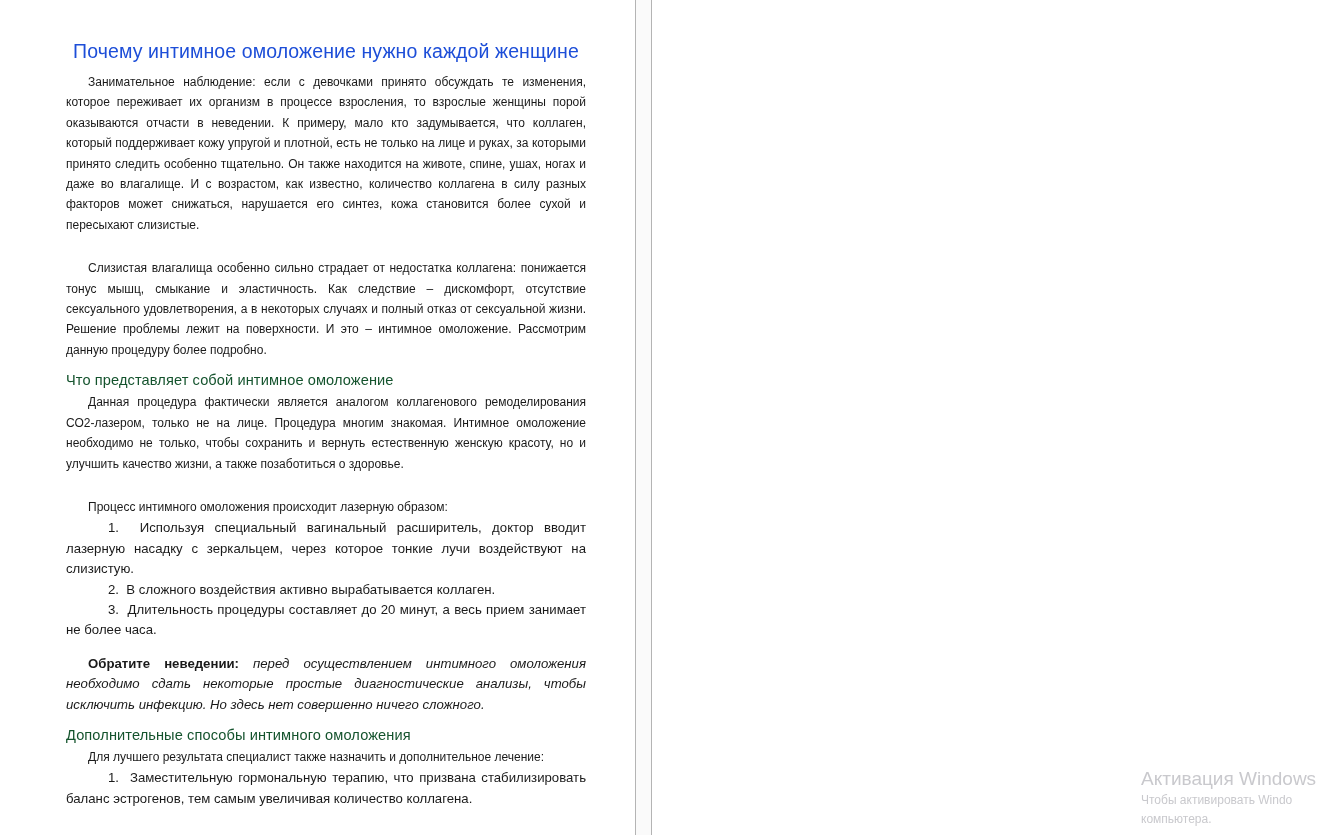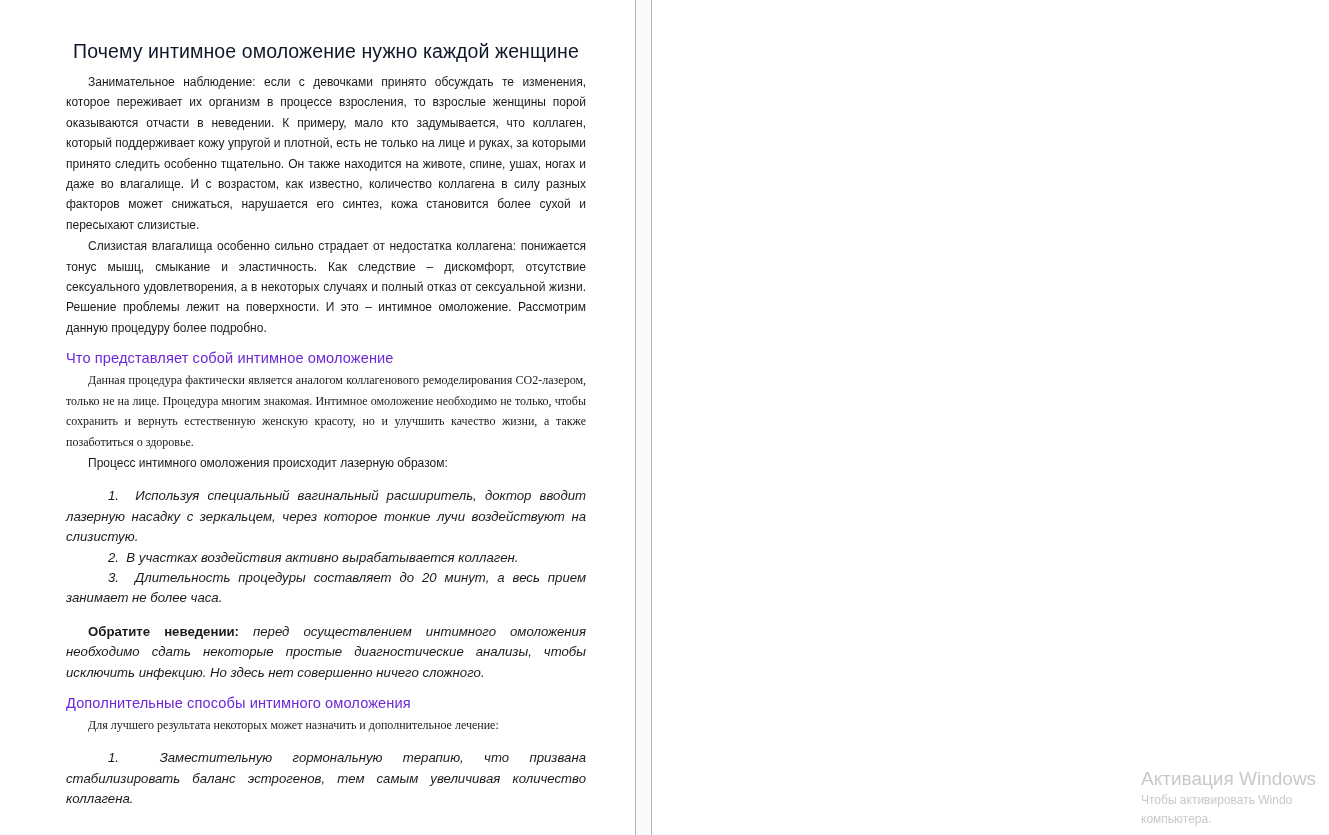--- a/index.html
+++ b/index.html
@@ -55,50 +55,49 @@
     line-height: 20.4px;
   }
   .col-left  { left: 66px;  width: 520px; padding-top: 38px; }
 
   
   h1.title {
     margin: 0 0 8px 0;
     font-size: 19.5px;
     line-height: 26px;
     font-weight: 400;
-    color: #0f172a;
+    color: #1d4ed8;
     text-align: center;
     letter-spacing: 0.1px;
   }
 
   h2.subhead {
     margin: 10px 0 1px 0;
     font-size: 14.6px;
     line-height: 21px;
     font-weight: 400;
-    color: #6d28d9;
+    color: #14532d;
     letter-spacing: 0.1px;
   }
 
   p.body {
     margin: 0 0 0 0;
     text-indent: 22px;
     text-align: justify;
     font-size: 12px;
     line-height: 20.4px;
   }
-  p.body + p.body { margin-top: 1px; }
-  h2.subhead + p.body { margin-top: 0; font-family: Liberation Serif, serif; }
+  p.body + p.body { margin-top: 23px; }
+  h2.subhead + p.body { margin-top: 0; }
 
   ol.numlist {
-    margin: 13px 0 0 0;
+    margin: 1px 0 0 0;
     padding: 0;
     list-style: none;
     counter-reset: li;
-    font-style: italic;
   }
   ol.numlist li {
     counter-increment: li;
     margin: 0;
     padding: 0;
     text-indent: 0;
     text-align: justify;
     font-size: 13.2px;
     line-height: 20.4px;
   }
@@ -157,31 +156,31 @@
       <p class="body">Слизистая влагалища особенно сильно страдает от недостатка коллагена: понижается тонус мышц, смыкание и эластичность. Как следствие – дискомфорт, отсутствие сексуального удовлетворения, а в некоторых случаях и полный отказ от сексуальной жизни. Решение проблемы лежит на поверхности. И это – интимное омоложение. Рассмотрим данную процедуру более подробно.</p>
 
       <h2 class="subhead">Что представляет собой интимное омоложение</h2>
 
       <p class="body">Данная процедура фактически является аналогом коллагенового ремоделирования СО2-лазером, только не на лице. Процедура многим знакомая. Интимное омоложение необходимо не только, чтобы сохранить и вернуть естественную женскую красоту, но и улучшить качество жизни, а также позаботиться о здоровье.</p>
 
       <p class="body">Процесс интимного омоложения происходит лазерную образом:</p>
 
       <ol class="numlist">
         <li>Используя специальный вагинальный расширитель, доктор вводит лазерную насадку с зеркальцем, через которое тонкие лучи воздействуют на слизистую.</li>
-        <li>В участках воздействия активно вырабатывается коллаген.</li>
+        <li>В сложного воздействия активно вырабатывается коллаген.</li>
         <li>Длительность процедуры составляет до 20 минут, а весь прием занимает не более часа.</li>
       </ol>
 
       <p class="note">
         <span class="note-lead">Обратите неведении:</span><span> перед осуществлением интимного омоложения необходимо сдать некоторые простые диагностические анализы, чтобы исключить инфекцию. Но здесь нет совершенно ничего сложного.</span>
       </p>
 
       <h2 class="subhead">Дополнительные способы интимного омоложения</h2>
 
-      <p class="body">Для лучшего результата некоторых может назначить и дополнительное лечение:</p>
+      <p class="body">Для лучшего результата специалист также назначить и дополнительное лечение:</p>
 
       <ol class="numlist">
         <li>Заместительную гормональную терапию, что призвана стабилизировать баланс эстрогенов, тем самым увеличивая количество коллагена.</li>
 
       </ol>
 
     </div>
   </div>
 
   <div class="page-gutter"></div>

